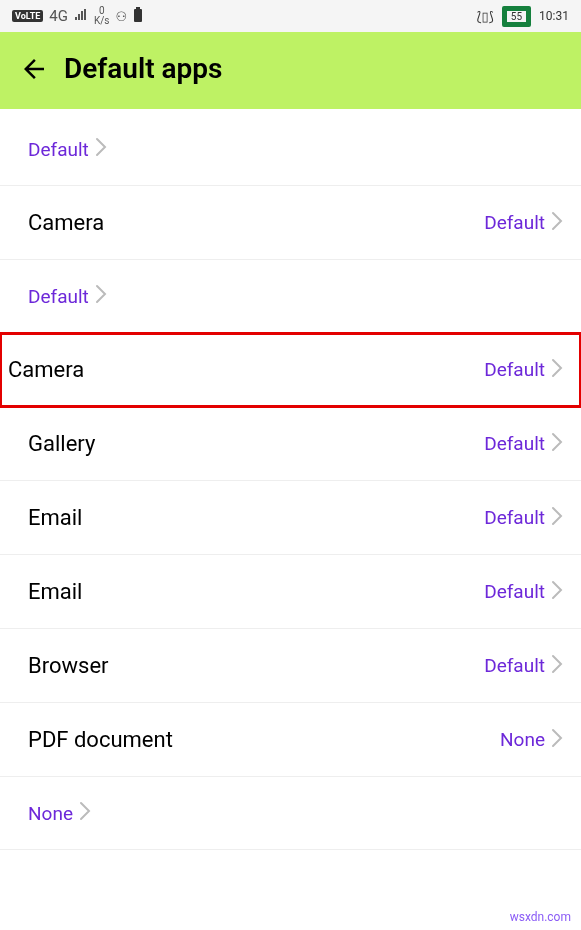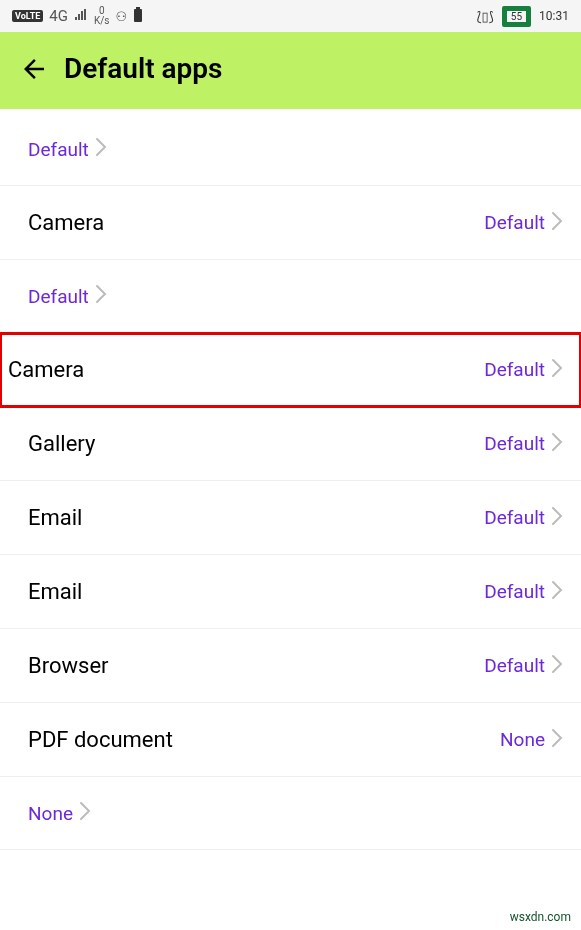--- a/index.html
+++ b/index.html
@@ -116,21 +116,21 @@
     .highlighted {
       outline: 3px solid #e30000;
       outline-offset: -2px;
       padding-left: 8px;
     }
     .watermark {
       position: absolute;
       bottom: 6px;
       right: 10px;
       font-size: 12px;
-      color: #14532d;
+      color: #8b5cf6;
     }
   </style>
 </head>
 <body>
 
 <div class="status-bar">
   <div class="status-left">
     <span class="volte-badge">VoLTE</span>
     <span class="signal-text">4G</span>
     <span>

